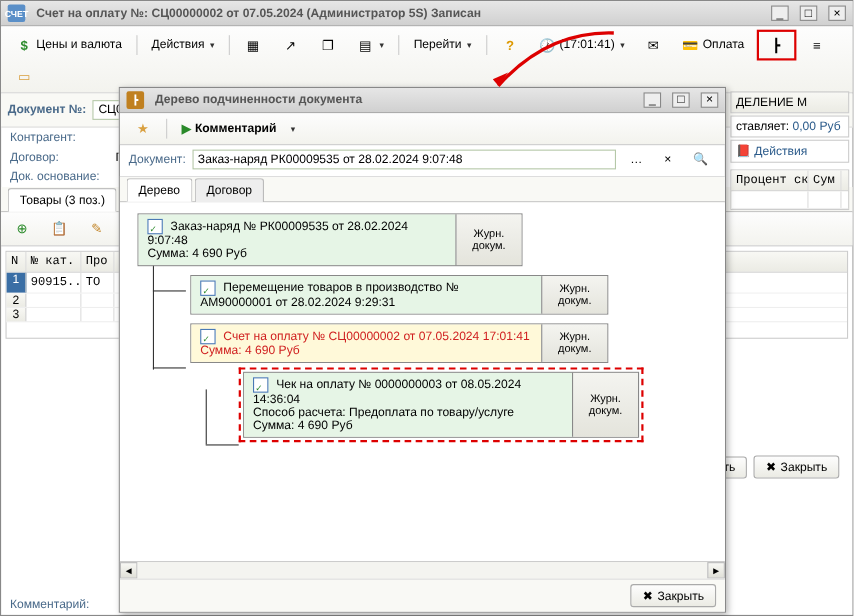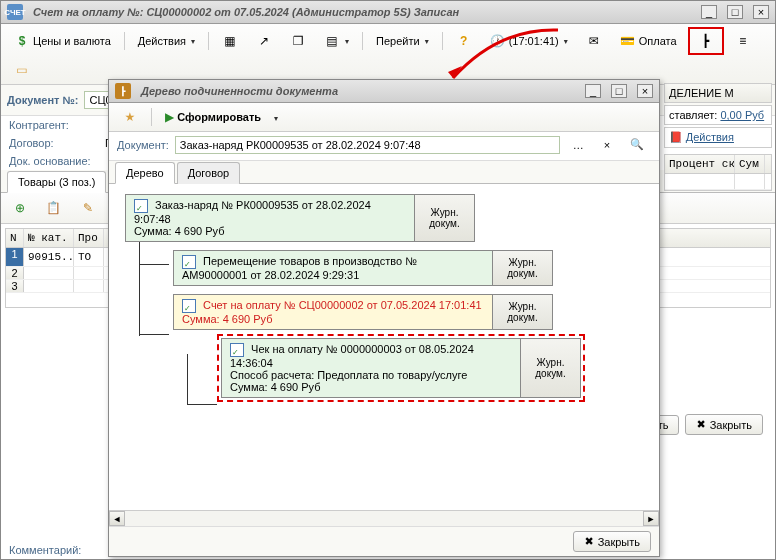--- a/index.html
+++ b/index.html
@@ -4,33 +4,33 @@
 <style>
   * { box-sizing: border-box; margin: 0; padding: 0; font-family: Arial, sans-serif; font-size: 11px; }
   body { background: #fff; width: 776px; height: 560px; position: relative; overflow: hidden; }
   
   .window { position: absolute; border: 1px solid #888; background: #fff; display: flex; flex-direction: column; }
   .main-window { left: 0; top: 0; width: 776px; height: 560px; }
   .sub-window { left: 108px; top: 79px; width: 552px; height: 478px; z-index: 10; box-shadow: 2px 2px 6px rgba(0,0,0,0.3); }
   
   .titlebar { background: linear-gradient(#e6e6e6, #d0d0d0); padding: 3px 6px; display: flex; align-items: center; gap: 10px; border-bottom: 1px solid #999; }
   .titlebar .t-icon { width: 16px; height: 16px; background: #5a8fc8; display: inline-flex; align-items: center; justify-content: center; color: #fff; font-size: 8px; font-weight: bold; border-radius: 2px; }
-  .titlebar .title-text { flex: 1; font-weight: bold; color: #555; font-style: italic; }
+  .titlebar .title-text { flex: 1; font-weight: bold; color: #555; }
   .titlebar .win-btn { width: 16px; height: 14px; border: 1px solid #888; background: #eee; text-align: center; line-height: 12px; cursor: pointer; }
   
   .toolbar { background: linear-gradient(#fdfdfd, #f3f3ee); padding: 3px 6px; display: flex; align-items: center; gap: 4px; border-bottom: 1px solid #ccc; flex-wrap: wrap; }
   .tb-btn { padding: 2px 6px; border: 1px solid transparent; border-radius: 2px; cursor: pointer; display: inline-flex; align-items: center; gap: 3px; }
   .tb-icon { width: 16px; height: 16px; display: inline-flex; align-items: center; justify-content: center; font-size: 12px; }
   .dd-arrow::after { content: "▾"; font-size: 8px; margin-left: 2px; color: #333; }
   .sep { width: 1px; height: 18px; background: #ccc; margin: 0 2px; }
   
   .highlight-box { border: 2px solid #d00; padding: 1px; }
   
   .doc-row { padding: 4px 6px; display: flex; align-items: center; gap: 6px; background: #f9f9f5; border-bottom: 1px solid #ddd; }
-  .link-text { color: #2a5a8a; text-decoration: underline; cursor: pointer; }
+  .link-text { color: #2a5a8a; cursor: pointer; }
   .lbl { color: #4a6a8a; }
   .field { border: 1px solid #b5c8a8; background: #fff; padding: 2px 4px; }
   
   .form-row { padding: 3px 8px; display: flex; align-items: center; gap: 6px; }
   .tabs { display: flex; border-bottom: 1px solid #bbb; padding: 0 6px; background: #f9f9f5; }
   .tab { padding: 4px 10px; border: 1px solid #bbb; border-bottom: none; background: #eee; margin-right: 2px; border-radius: 3px 3px 0 0; cursor: pointer; position: relative; top: 1px; }
   .tab.active { background: #fff; border-bottom: 1px solid #fff; }
   
   .table-area { display: flex; flex-direction: column; border: 1px solid #ccc; margin: 4px; }
   .table-header { display: flex; background: linear-gradient(#f8f8f4, #ebebe4); border-bottom: 1px solid #ccc; }
@@ -251,21 +251,21 @@
     <span class="win-btn">×</span>
   </div>
 
   <div class="toolbar">
     <span class="tb-btn">
         <span class="tb-icon" style="color:#d9a040">★</span>
       </span>
     <span class="sep"></span>
     <span class="tb-btn">
       <span class="green-arrow">▶</span>
-      <span style="font-weight:bold">Сформировать</span>
+      <span style="font-weight:bold">Комментарий</span>
     </span>
     <span class="dd-arrow"></span>
   </div>
 
   <div class="form-row" style="border-bottom:1px solid #ddd;padding-bottom:6px">
     <span class="lbl">Документ:</span>
     <span class="field" style="flex:1">Заказ-наряд РК00009535 от 28.02.2024 9:07:48</span>
     <span class="tb-btn">…</span>
     <span class="tb-btn">×</span>
     <span class="tb-btn">

